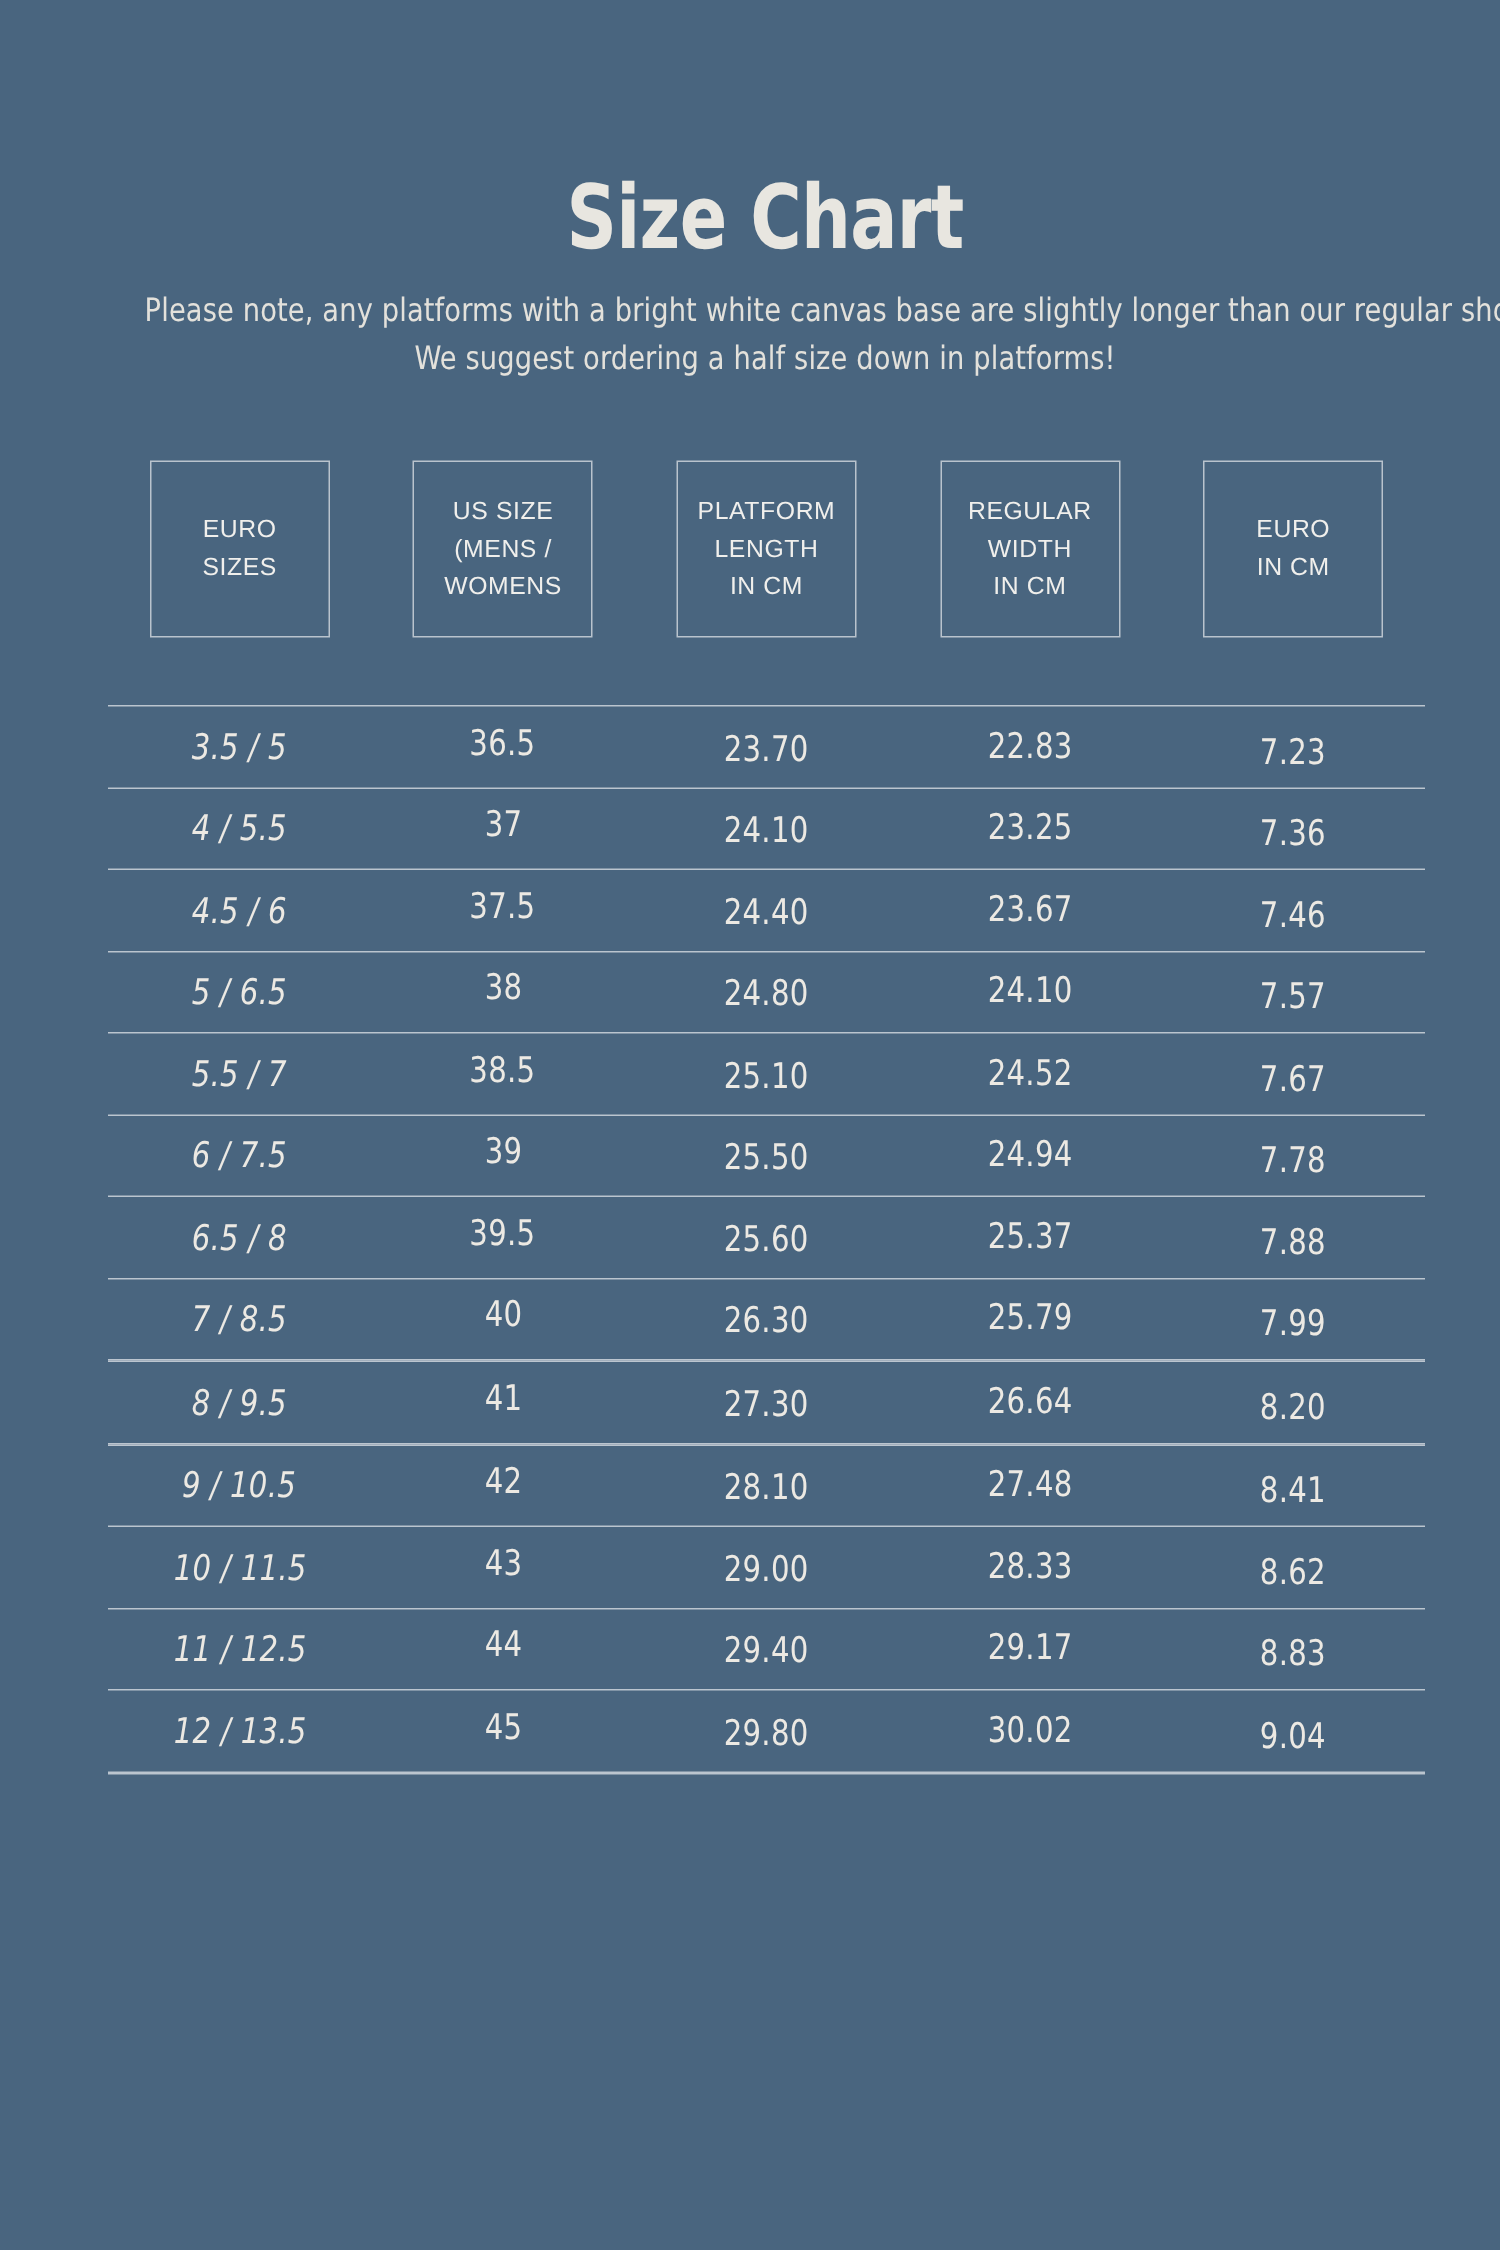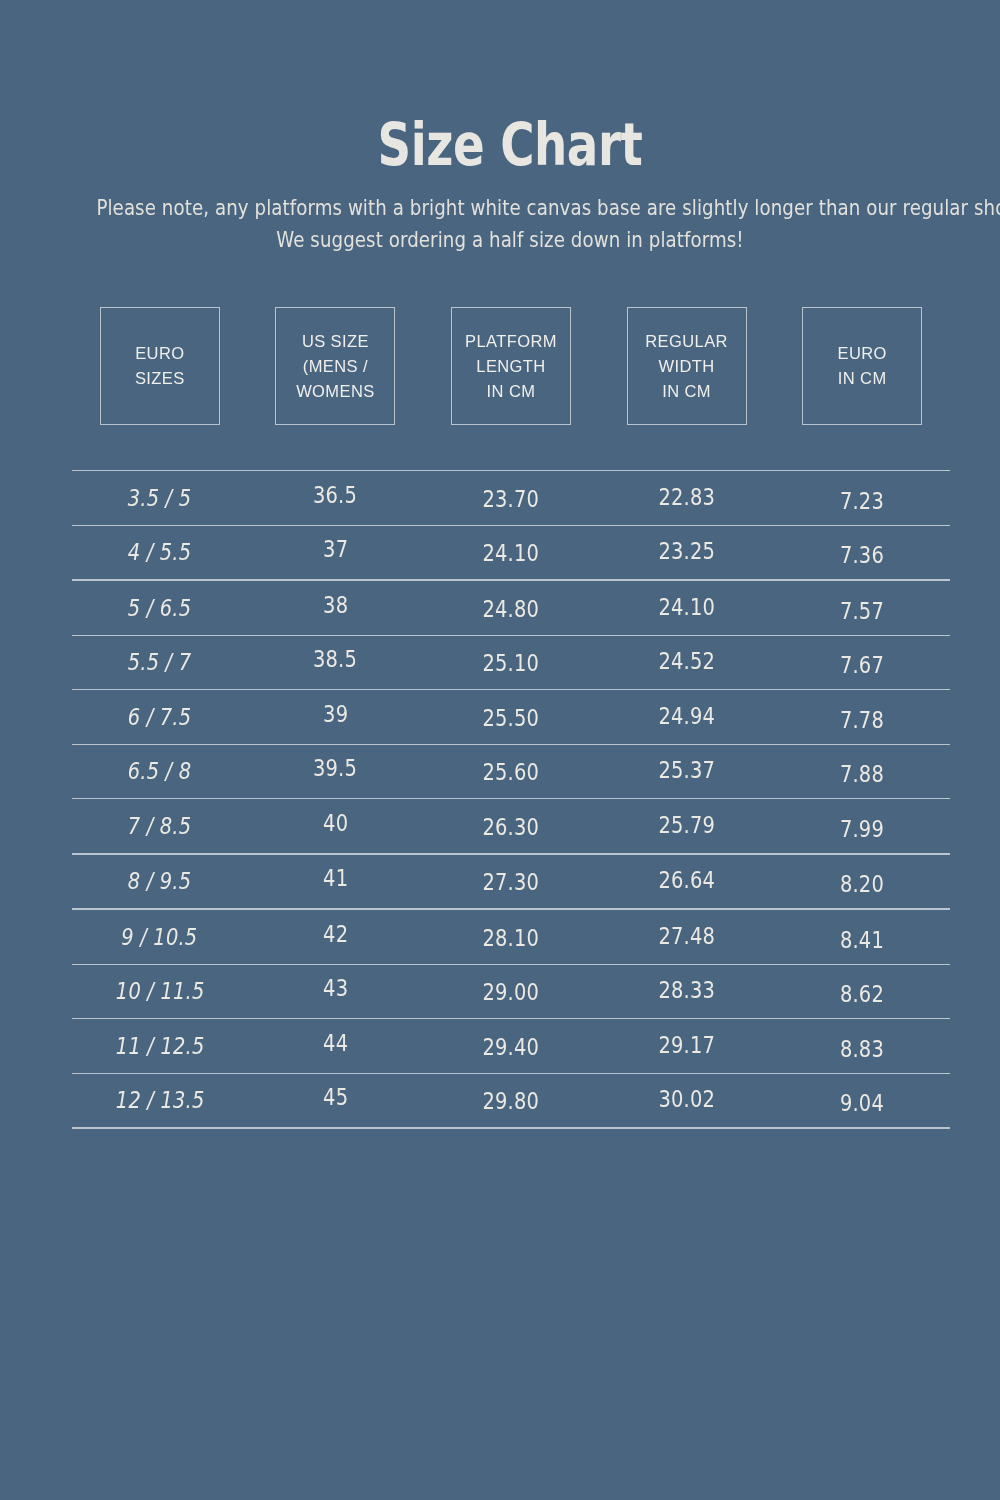--- a/index.html
+++ b/index.html
@@ -198,20 +198,27 @@
       </div>
       <div class="rule"></div>
       <div class="row">
         <div class="cell c0"><span>4 / 5.5</span></div>
         <div class="cell c1"><span>37</span></div>
         <div class="cell c2"><span>24.10</span></div>
         <div class="cell c3"><span>23.25</span></div>
         <div class="cell c4"><span>7.36</span></div>
       </div>
       <div class="rule"></div>
+      <div class="row">
+        <div class="cell c0"><span>4.5 / 6</span></div>
+        <div class="cell c1"><span>37.5</span></div>
+        <div class="cell c2"><span>24.40</span></div>
+        <div class="cell c3"><span>23.67</span></div>
+        <div class="cell c4"><span>7.46</span></div>
+      </div>
       <div class="rule"></div>
       <div class="row">
         <div class="cell c0"><span>5 / 6.5</span></div>
         <div class="cell c1"><span>38</span></div>
         <div class="cell c2"><span>24.80</span></div>
         <div class="cell c3"><span>24.10</span></div>
         <div class="cell c4"><span>7.57</span></div>
       </div>
       <div class="rule"></div>
       <div class="row">

